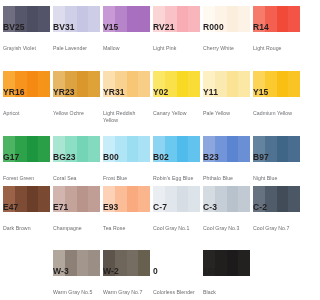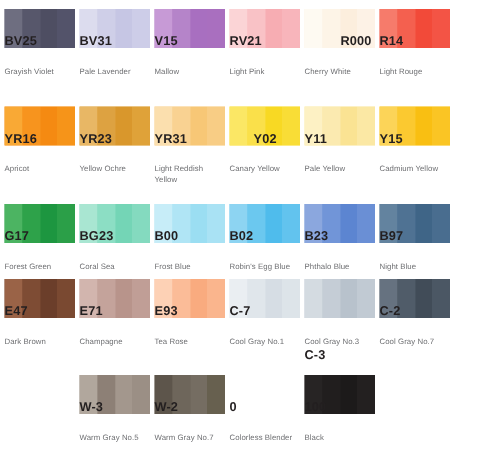--- a/index.html
+++ b/index.html
@@ -114,21 +114,21 @@
         <div class="code" style="color: rgb(35, 31, 32);">RV21</div>
         <div class="name" style="color: rgb(109, 110, 113);">Light Pink</div>
       </div>
       <div class="cell" style="left: 200px;">
         <div class="swatch" style="background: rgb(253, 243, 228);">
           <div class="band" style="background: rgb(254, 250, 242);"></div>
           <div class="band" style="background: rgb(253, 244, 231);"></div>
           <div class="band" style="background: rgb(252, 238, 221);"></div>
           <div class="band" style="background: rgb(253, 242, 230);"></div>
         </div>
-        <div class="code" style="color: rgb(35, 31, 32); margin-left: 24px;">R000</div>
+        <div class="code" style="color: rgb(35, 31, 32);">R000</div>
         <div class="name" style="color: rgb(109, 110, 113);">Cherry White</div>
       </div>
       <div class="cell" style="left: 250px;">
         <div class="swatch" style="background: rgb(244, 96, 79);">
           <div class="band" style="background: rgb(246, 123, 107);"></div>
           <div class="band" style="background: rgb(244, 96, 79);"></div>
           <div class="band" style="background: rgb(242, 74, 57);"></div>
           <div class="band" style="background: rgb(243, 84, 69);"></div>
         </div>
         <div class="code" style="color: rgb(35, 31, 32);">R14</div>
@@ -166,21 +166,21 @@
         <div class="code" style="color: rgb(35, 31, 32);">YR31</div>
         <div class="name" style="color: rgb(109, 110, 113);">Light Reddish Yellow</div>
       </div>
       <div class="cell" style="left: 150px;">
         <div class="swatch" style="background: rgb(250, 223, 60);">
           <div class="band" style="background: rgb(251, 231, 101);"></div>
           <div class="band" style="background: rgb(250, 224, 74);"></div>
           <div class="band" style="background: rgb(248, 217, 35);"></div>
           <div class="band" style="background: rgb(249, 221, 54);"></div>
         </div>
-        <div class="code" style="color: rgb(35, 31, 32); margin-left: 16px;">Y02</div>
+        <div class="code" style="color: rgb(35, 31, 32);">Y02</div>
         <div class="name" style="color: rgb(109, 110, 113);">Canary Yellow</div>
       </div>
       <div class="cell" style="left: 200px;">
         <div class="swatch" style="background: rgb(251, 233, 167);">
           <div class="band" style="background: rgb(253, 241, 196);"></div>
           <div class="band" style="background: rgb(251, 234, 176);"></div>
           <div class="band" style="background: rgb(250, 227, 147);"></div>
           <div class="band" style="background: rgb(251, 232, 164);"></div>
         </div>
         <div class="code" style="color: rgb(35, 31, 32);">Y11</div>
@@ -300,21 +300,21 @@
         <div class="code" style="color: rgb(35, 31, 32);">C-7</div>
         <div class="name" style="color: rgb(109, 110, 113);">Cool Gray No.1</div>
       </div>
       <div class="cell" style="left: 200px;">
         <div class="swatch" style="background: rgb(195, 204, 213);">
           <div class="band" style="background: rgb(212, 219, 225);"></div>
           <div class="band" style="background: rgb(197, 205, 214);"></div>
           <div class="band" style="background: rgb(184, 194, 204);"></div>
           <div class="band" style="background: rgb(193, 202, 211);"></div>
         </div>
-        <div class="code" style="color: rgb(35, 31, 32); margin-top: 29px;">C-3</div>
+        <div class="code" style="color: rgb(35, 31, 32);">C-3</div>
         <div class="name" style="color: rgb(109, 110, 113);">Cool Gray No.3</div>
       </div>
       <div class="cell" style="left: 250px;">
         <div class="swatch" style="background: rgb(78, 90, 102);">
           <div class="band" style="background: rgb(102, 114, 128);"></div>
           <div class="band" style="background: rgb(80, 92, 105);"></div>
           <div class="band" style="background: rgb(65, 76, 88);"></div>
           <div class="band" style="background: rgb(75, 87, 100);"></div>
         </div>
         <div class="code" style="color: rgb(35, 31, 32);">C-2</div>

